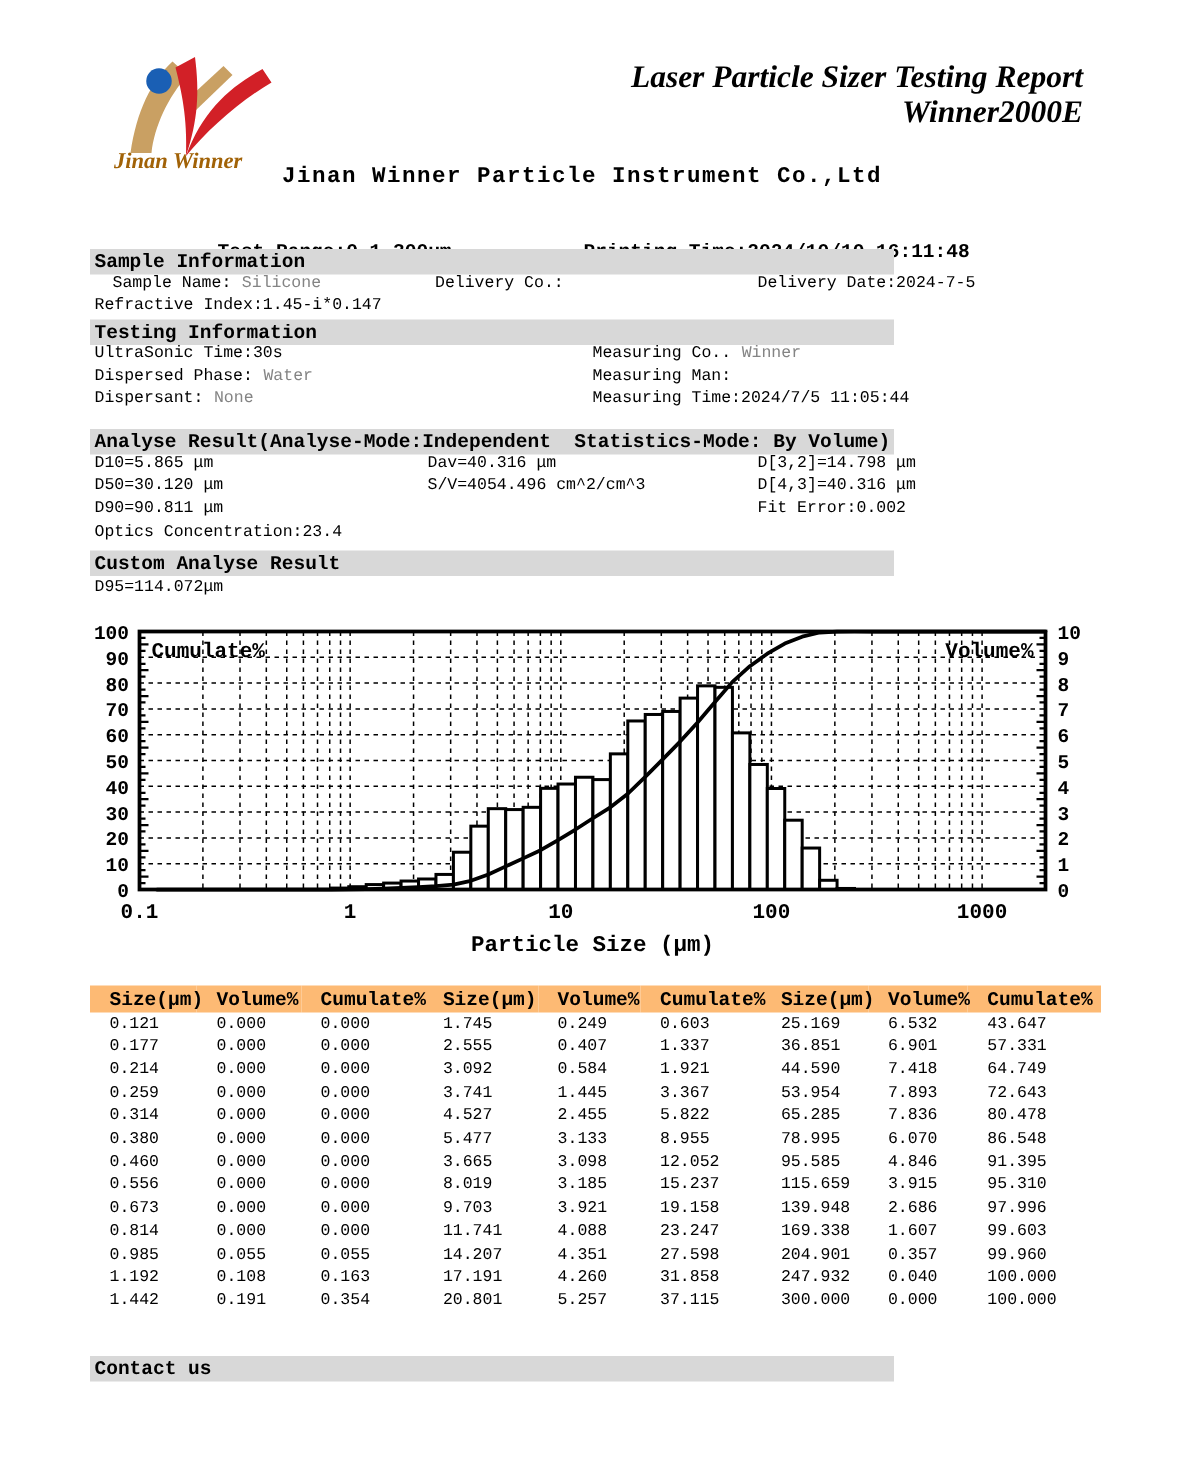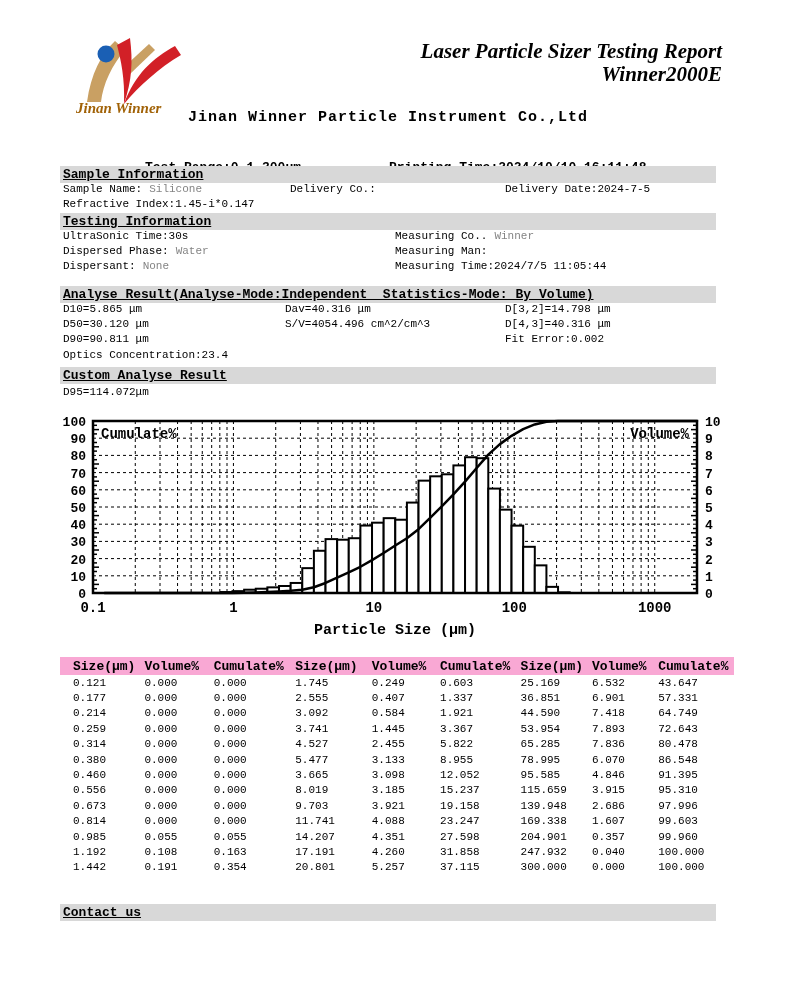--- a/index.html
+++ b/index.html
@@ -1,33 +1,33 @@
 <!DOCTYPE html>
 <html><head>
 <meta charset="utf-8">
 <style>
   html,body{margin:0;padding:0;background:#fff;}
   .page{position:relative;width:794px;height:984px;background:#ffffff;overflow:hidden;
         font-family:"Liberation Mono",monospace;color:#000;}
   .abs{position:absolute;}
-  .bar{position:absolute;left:60px;width:656px;height:17px;background:#d8d8d8;
+  .bar{position:absolute;left:60px;width:536px;height:17px;background:#d8d8d8;
        font:bold 13px "Liberation Mono",monospace;line-height:17px;padding-left:3px;
-       box-sizing:border-box;white-space:pre;text-decoration:underline;}
+       box-sizing:border-box;white-space:pre;}
   .t{position:absolute;font:11px "Liberation Mono",monospace;white-space:pre;line-height:13px;}
   .val{color:#848484;padding-left:7px;}
   .title-block{position:absolute;right:72px;top:40px;text-align:right;
        font:bold italic 21px "Liberation Serif",serif;line-height:23px;}
   .brand-text{position:absolute;left:76px;top:100px;color:#a16207;
        font:bold italic 15px "Liberation Serif",serif;}
   .company{position:absolute;left:188px;top:109px;
        font:bold 15px "Liberation Mono",monospace;letter-spacing:1px;white-space:pre;text-align:center;}
   .range-line{position:absolute;top:160px;font:bold 13px "Liberation Mono",monospace;white-space:pre;}
   table.dist{position:absolute;left:60px;top:657px;width:674px;border-collapse:collapse;
        table-layout:fixed;}
-  table.dist th{background:#f9a8d4;font:bold 13px "Liberation Mono",monospace;
+  table.dist th{background:#fdba74;font:bold 13px "Liberation Mono",monospace;
        text-align:left;height:18px;padding:0 0 0 13px;white-space:pre;}
   table.dist td{font:11px "Liberation Mono",monospace;text-align:left;height:15.4px;
        padding:0 0 0 13px;white-space:pre;}
 </style>
 </head>
 <body>
 
 <div class="page">
 
   <svg class="abs" style="left:75px;top:28px" width="110" height="76" viewBox="0 0 110 76">
@@ -41,21 +41,21 @@
 
   <div class="title-block">
     <div>Laser Particle Sizer Testing Report</div>
     <div>Winner2000E</div>
   </div>
   <div class="company">Jinan Winner Particle Instrument Co.,Ltd</div>
   <div class="range-line" style="left:145px">Test Range:0.1-300μm</div>
   <div class="range-line" style="left:389px">Printing Time:2024/10/10 16:11:48</div>
 
   <div class="bar" style="top:166px">Sample Information</div>
-  <div class="t" style="left:63px;top:183px"><span>Sample Name:</span><span class="val">Silicone</span></div>
+  <div class="t" style="left:75px;top:183px"><span>Sample Name:</span><span class="val">Silicone</span></div>
   <div class="t" style="left:290px;top:183px"><span>Delivery Co.:</span><span class="val"></span></div>
   <div class="t" style="left:505px;top:183px">Delivery Date:2024-7-5</div>
   <div class="t" style="left:63px;top:198px">Refractive Index:1.45-i*0.147</div>
 
   <div class="bar" style="top:213px">Testing Information</div>
   <div class="t" style="left:63px;top:230px">UltraSonic Time:30s</div>
   <div class="t" style="left:63px;top:245px"><span>Dispersed Phase:</span><span class="val">Water</span></div>
   <div class="t" style="left:63px;top:260px"><span>Dispersant:</span><span class="val">None</span></div>
   <div class="t" style="left:395px;top:230px"><span>Measuring Co..</span><span class="val">Winner</span></div>
   <div class="t" style="left:395px;top:245px">Measuring Man:</div>

